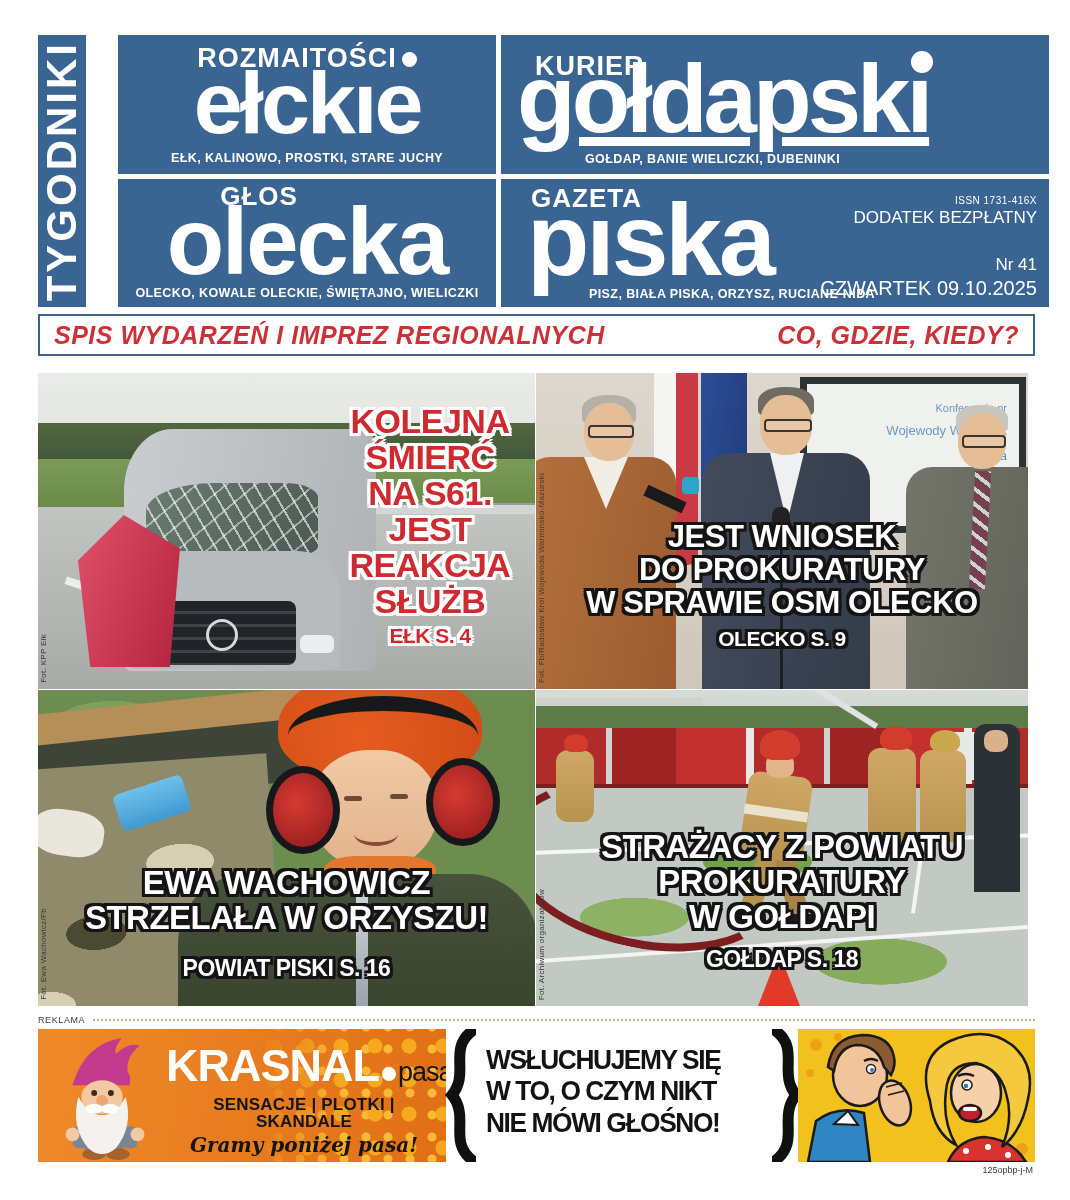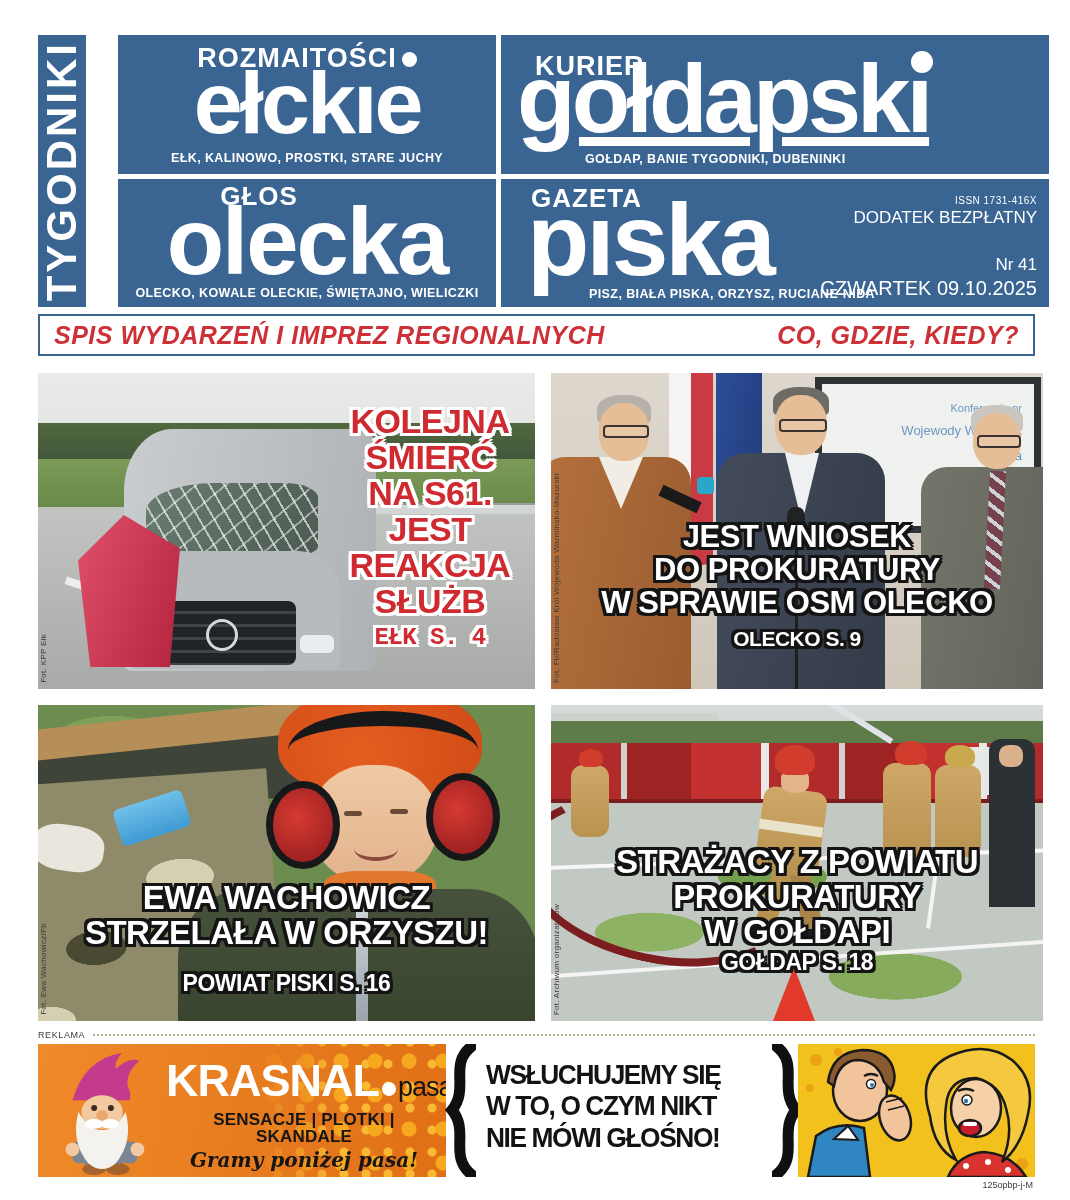--- a/index.html
+++ b/index.html
@@ -35,21 +35,21 @@
   .supp{position:absolute;top:29px;right:12px;font-size:17px;text-align:center;}
   .inum{position:absolute;bottom:32px;right:12px;font-size:17px;}
   .idate{position:absolute;bottom:7px;right:12px;font-size:20px;}
 
   
   .events{margin-top:7px;height:38px;border:2px solid #39648f;display:flex;align-items:center;
           justify-content:space-between;padding:0 14px;color:#cd3137;font-weight:700;
           font-style:italic;font-size:25px;letter-spacing:.5px;}
 
   
-  .photos{margin-top:17px;display:grid;grid-template-columns:497px 492px;gap:16px;grid-auto-rows:316px;}
+  .photos{margin-top:17px;display:grid;grid-template-columns:497px 492px;gap:1px;grid-auto-rows:316px;}
   .photo{position:relative;overflow:hidden;}
   .hl{position:absolute;z-index:6;font-weight:700;text-align:center;line-height:1.06;letter-spacing:-.5px;}
   .hl.redhl{color:#ce2a30;text-shadow:-3px -3px 0 #fff,3px -3px 0 #fff,-3px 3px 0 #fff,3px 3px 0 #fff,
             -3px 0 0 #fff,3px 0 0 #fff,0 -3px 0 #fff,0 3px 0 #fff;}
   .hl.whitehl{color:#fff;text-shadow:-3px -3px 0 #141414,3px -3px 0 #141414,-3px 3px 0 #141414,
             3px 3px 0 #141414,-3px 0 0 #141414,3px 0 0 #141414,0 -3px 0 #141414,0 3px 0 #141414;}
   .pref{font-weight:700;margin-top:6px;}
   .credit{position:absolute;left:1px;bottom:6px;z-index:7;writing-mode:vertical-rl;
           transform:rotate(180deg);font-size:8px;color:#3a3a3a;letter-spacing:.3px;}
   .shape{position:absolute;}
@@ -73,21 +73,21 @@
            background:linear-gradient(120deg,#6a7d72,#4c5a52);overflow:hidden;}
   .p1-crack{inset:0;background:repeating-linear-gradient(60deg,rgba(255,255,255,0) 0 11px,
             rgba(255,255,255,.6) 11px 13px),repeating-linear-gradient(-40deg,rgba(255,255,255,0) 0 17px,
             rgba(255,255,255,.45) 17px 19px);}
   .p1-front{left:4px;top:122px;width:212px;height:118px;background:#b7bbbd;border-radius:10px 42px 8px 8px;}
   .p1-grille{left:16px;top:50px;width:152px;height:64px;background:#202427;border-radius:8px;
              background-image:repeating-linear-gradient(#20242700 0 10px,#3d4347 10px 13px);}
   .p1-star{left:62px;top:18px;width:26px;height:26px;border:3px solid #d5d9da;border-radius:50%;}
   .p1-light{left:172px;top:84px;width:34px;height:18px;background:#e9eff1;border-radius:6px;}
   .h1{top:30px;right:4px;width:202px;font-size:34px;}
-  .h1 .pref{font-size:24px;font-family:Liberation Mono, monospace;}
+  .h1 .pref{font-size:21px;}
 
   
   .p2{background:linear-gradient(#ded7cd,#cfc7ba);}
   .p2-screen{right:2px;top:4px;width:212px;height:142px;background:#eef1ee;border:7px solid #2e3233;}
   .p2-slide{position:absolute;right:12px;top:14px;text-align:right;color:#6e96c3;font-size:11px;line-height:1.9;}
   .p2-slide .sl1{font-size:11px;}
   .p2-slide .sl2{font-size:13px;display:block;}
   .p2-slide .sl3{font-size:13px;display:block;color:#5d8fc0;}
   .p2-logo{right:3px;bottom:6px;width:40px;height:36px;border-radius:6px;
            background:radial-gradient(circle at 40% 40%,#e45ca4,#c03a86);}
@@ -191,21 +191,21 @@
   .p4-w1-body{left:332px;top:58px;width:48px;height:96px;}
   .p4-w2-helm{left:394px;top:40px;width:30px;height:22px;background:#caa84e;border-radius:50% 50% 35% 35%;}
   .p4-w2-body{left:384px;top:60px;width:46px;height:92px;}
   .p4-dark{left:438px;top:34px;width:46px;height:168px;background:#2c3136;border-radius:12px 12px 0 0;}
   .p4-dark-face{left:448px;top:40px;width:24px;height:22px;background:#d9b18a;border-radius:40%;}
   .p4-s-helm{left:28px;top:44px;width:24px;height:18px;}
   .p4-s-body{left:20px;top:60px;width:38px;height:72px;}
   .p4-cone{left:222px;top:262px;width:42px;height:54px;background:#e23a2a;
            clip-path:polygon(50% 0,100% 100%,0 100%);}
   .h4{top:140px;left:0;width:100%;font-size:33px;}
-  .h4 .pref{font-size:23px;margin-top:0;}
+  .h4 .pref{font-size:23px;margin-top:12px;}
 
   
   .reklama-row{margin-top:8px;display:flex;align-items:center;height:12px;}
   .reklama-label{font-size:9px;color:#3c3c3c;letter-spacing:.6px;}
   .dotline{flex:1;margin-left:8px;border-top:2px dotted #b9b28f;height:0;}
   .banner{margin-top:3px;height:133px;display:flex;overflow:hidden;}
   .ban-orange{width:408px;position:relative;background:linear-gradient(100deg,#ef8a2a,#e06f15);overflow:hidden;}
   .ban-dots{position:absolute;right:0;top:0;bottom:0;width:190px;
     background-image:radial-gradient(circle,#f6a91f 0 7px,transparent 8px),
       radial-gradient(circle,#f9b933 0 4px,transparent 5px);
@@ -241,21 +241,21 @@
       </div>
       <div class="mastgrid">
         <div class="mbox b1">
           <div class="kicker"><span>ROZMAITOŚCI</span><span class="bigdot"></span></div>
           <div class="mtitle">ełckıe</div>
           <div class="towns">EŁK, KALINOWO, PROSTKI, STARE JUCHY</div>
         </div>
         <div class="mbox b2">
           <div class="kicker">KURIER</div>
           <div class="mtitle"><span>gołdapskı</span><span class="idot"></span></div>
-          <div class="towns">GOŁDAP, BANIE TYGODNIKI, DUBENINKI</div>
+          <div class="towns">GOŁDAP, BANIE WIELICZKI, DUBENINKI</div>
         </div>
         <div class="mbox b3">
           <div class="kicker">GŁOS</div>
           <div class="mtitle">olecka</div>
           <div class="towns">OLECKO, KOWALE OLECKIE, ŚWIĘTAJNO, WIELICZKI</div>
         </div>
         <div class="mbox b4">
           <div class="kicker">GAZETA</div>
           <div class="mtitle">pıska</div>
           <div class="towns">PISZ, BIAŁA PISKA, ORZYSZ, RUCIANE-NIDA</div>

